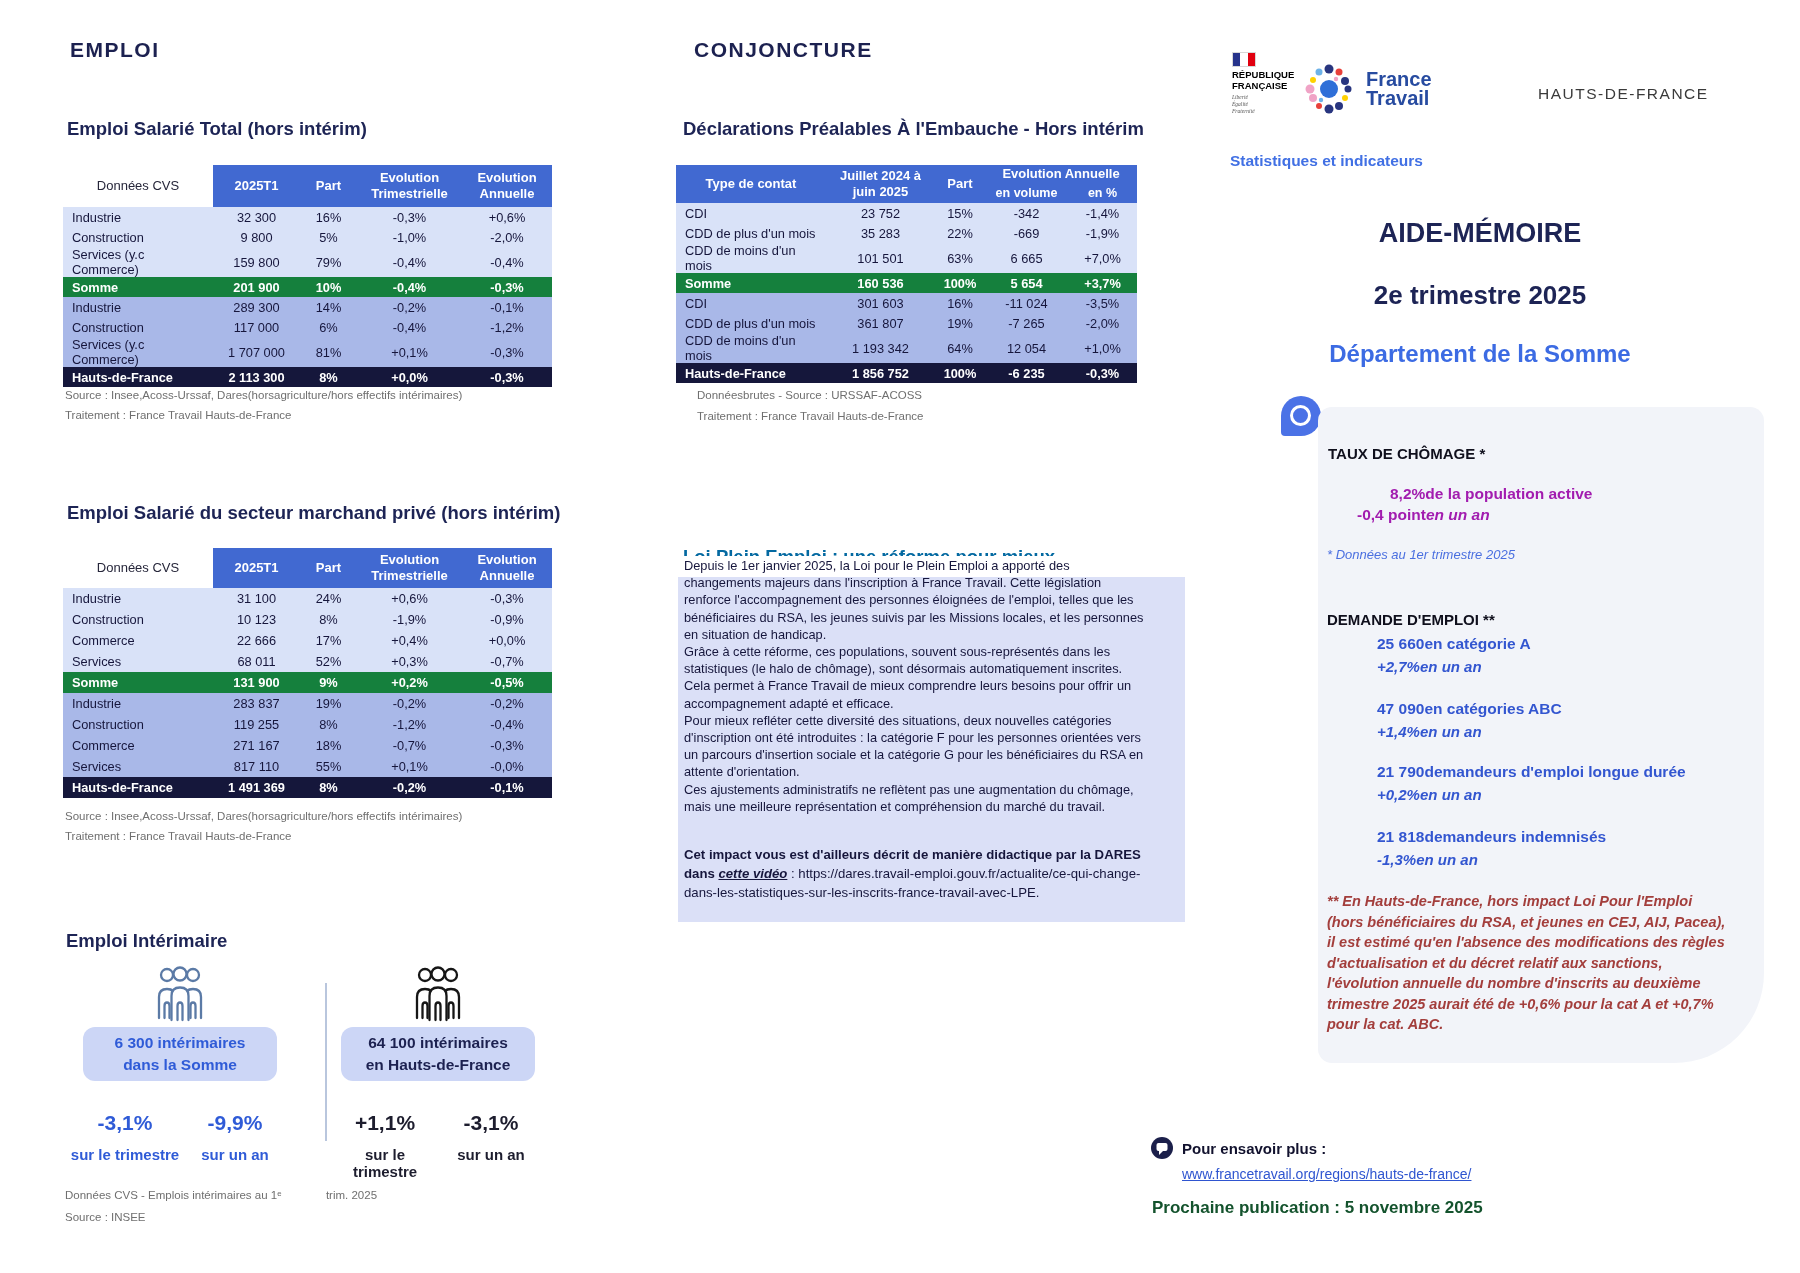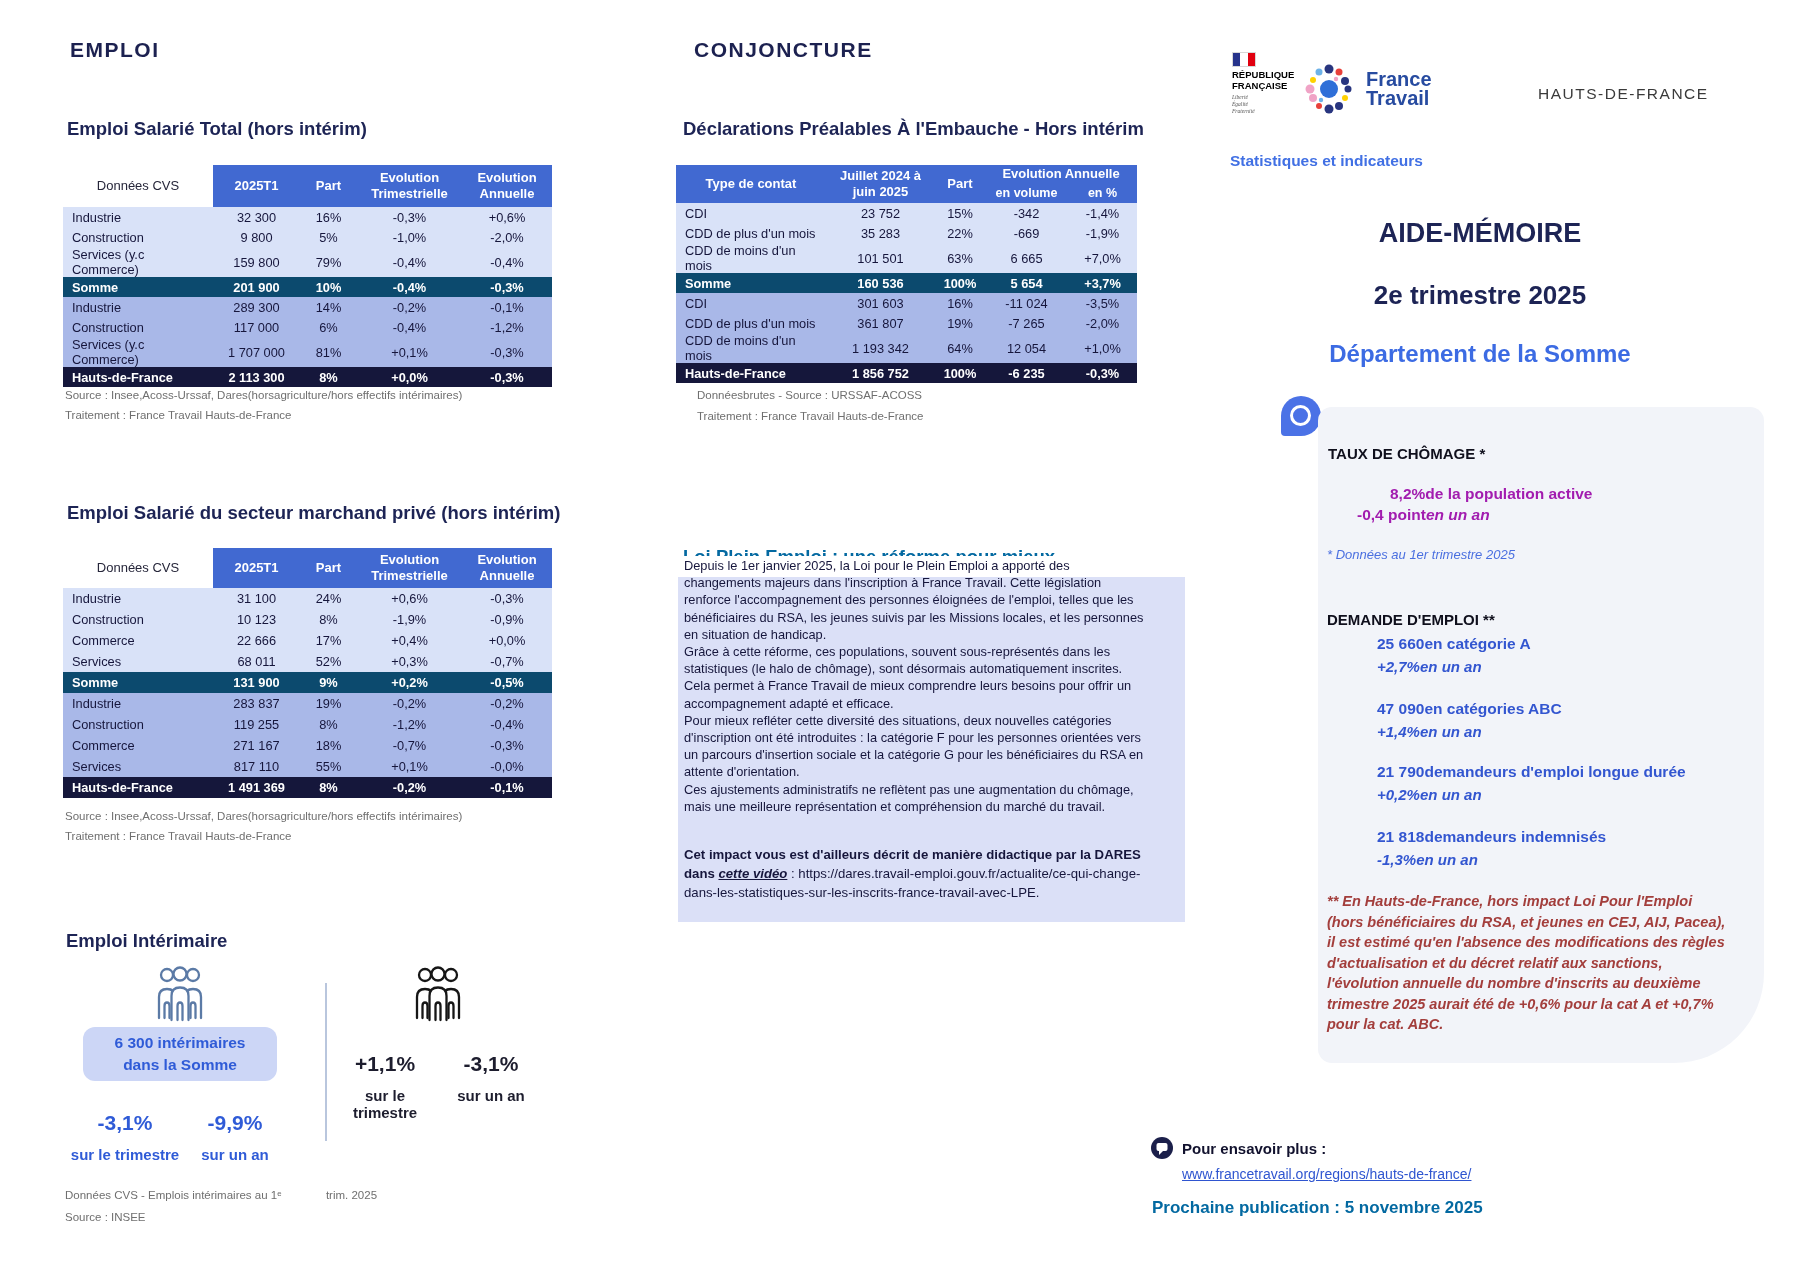--- a/index.html
+++ b/index.html
@@ -13,21 +13,21 @@
 
   
   table{border-collapse:collapse;table-layout:fixed;}
   thead th{background:#4169d1;color:#fff;font-weight:700;font-size:13px;text-align:center;
            white-space:pre-line;line-height:1.25;padding:0;}
   th.corner{background:#ffffff;color:#26263a;font-weight:400;font-size:13px;}
   tbody td{font-size:12.8px;color:#16163c;text-align:center;padding:0;height:20px;}
   tbody td:first-child{text-align:left;padding-left:9px;}
   .row-light{background:#d9e2f8;}
   .row-mid{background:#a9b8e8;}
-  .row-somme{background:#0c4a6e;}
+  .row-somme{background:#15803d;}
   .row-somme td{color:#ffffff;font-weight:bold;}
   .row-hdf{background:#15173b;}
   .row-hdf td{color:#ffffff;font-weight:bold;}
   #t1 thead th{height:42px;}
   #t2 thead th{height:40px;}
   #t2 tbody td{height:21px;}
   #dpae thead tr th{height:19px;}
   #dpae tbody td{height:20px;}
 
   .source-note{font-size:11.5px;color:#6f6f6f;line-height:20px;}
@@ -84,21 +84,21 @@
   .p-disclaimer{width:400px;font-size:14.5px;font-weight:bold;font-style:italic;
                 color:#a33e3c;line-height:20.5px;}
 
   .chat-blob{width:40px;height:40px;background:#4b72e6;border-radius:50% 50% 50% 10%;position:relative;}
   .chat-blob::after{content:"";position:absolute;left:9px;top:9px;width:15px;height:15px;
                     border:3.5px solid #fff;border-radius:50%;}
 
   .more-row{display:flex;align-items:center;gap:8px;}
   .more-label{font-size:15px;font-weight:bold;color:#12122e;}
   .more-url{font-size:14px;color:#2f55d0;text-decoration:underline;}
-  .next-pub{font-size:17px;font-weight:bold;color:#0369a1;}
+  .next-pub{font-size:17px;font-weight:bold;color:#14532d;}
 </style>
 </head>
 <body>
 
 <div class="page">
 
   <div class="abs section-heading" style="left:70px;top:38px;">EMPLOI</div>
 
   <div class="abs block-title" style="left:67px;top:118px;">Emploi Salarié Total (hors intérim)</div>
 
@@ -324,20 +324,24 @@
         <circle cx="10" cy="9" r="6" fill="#fff"></circle>
         <path d="M2,52 V31 q0,-8 8,-8 q8,0 8,8 V52" fill="#fff"></path>
         <path d="M7.5,52 V40 q0,-3.5 2.5,-3.5 q2.5,0 2.5,3.5 V52" fill="none"></path>
         <circle cx="36" cy="9" r="6" fill="#fff"></circle>
         <path d="M28,52 V31 q0,-8 8,-8 q8,0 8,8 V52" fill="#fff"></path>
         <path d="M33.5,52 V40 q0,-3.5 2.5,-3.5 q2.5,0 2.5,3.5 V52" fill="none"></path>
         <circle cx="23" cy="8" r="6.5" fill="#fff"></circle>
         <path d="M14.5,54 V30 q0,-8.5 8.5,-8.5 q8.5,0 8.5,8.5 V54" fill="#fff"></path>
         <path d="M20.5,54 V40 q0,-3.5 2.5,-3.5 q2.5,0 2.5,3.5 V54" fill="none"></path>
       </svg>
+    </div>
+    <div class="interim-box">
+      <span>64 100 intérimaires</span>
+      <span>en Hauts-de-France</span>
     </div>
     <div class="pct-row">
       <span>+1,1%</span>
       <span>-3,1%</span>
     </div>
     <div class="lbl-row">
       <span>sur le trimestre</span>
       <span>sur un an</span>
     </div>
   </div>

